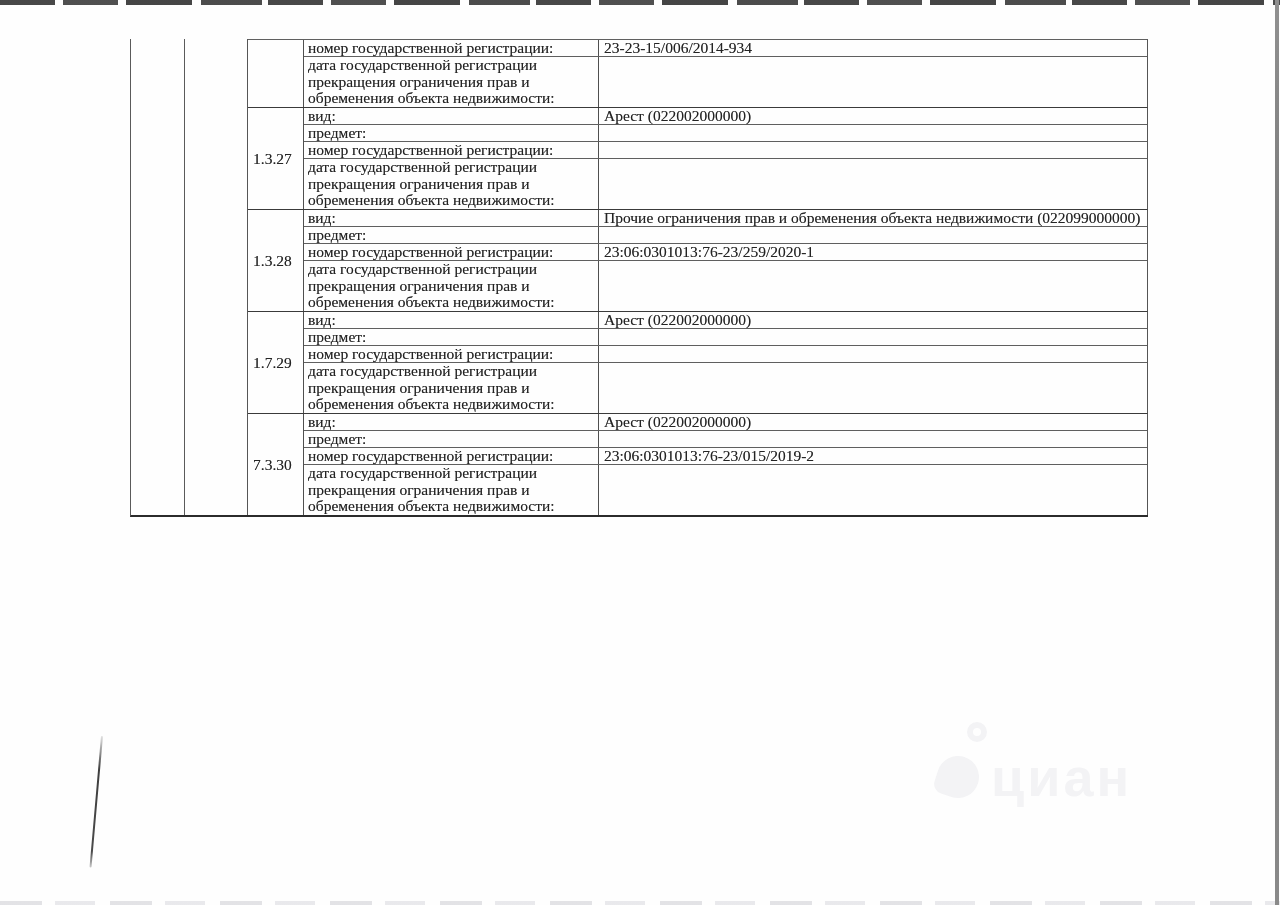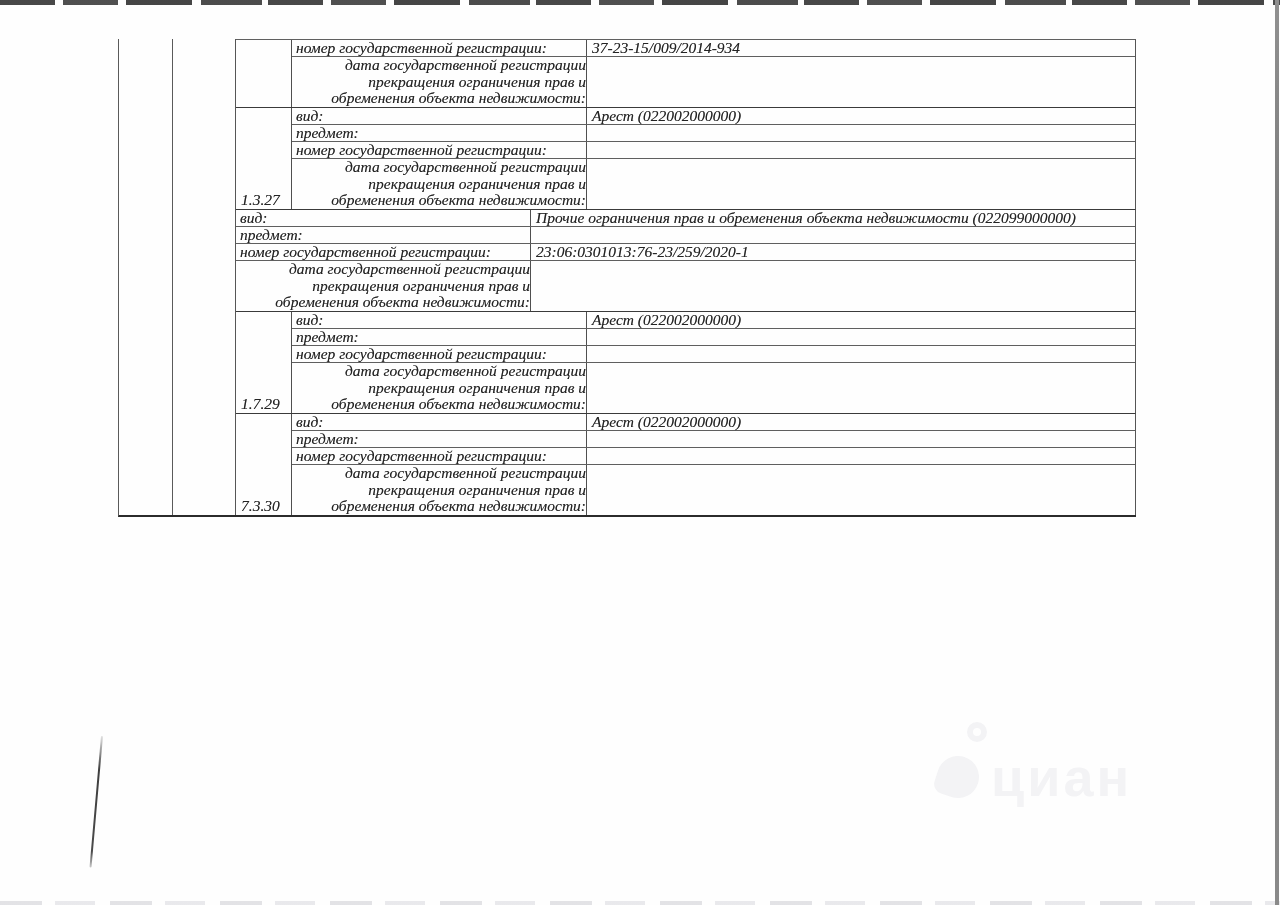--- a/index.html
+++ b/index.html
@@ -34,50 +34,49 @@
     background: linear-gradient(180deg, #919191, #6f6f6f 40%, #7e7e7e 75%, #8a8a8a);
   }
   .artifact-line {
     position: absolute; left: 101px; top: 736px; width: 2px; height: 132px;
     background: linear-gradient(180deg, rgba(70,70,70,.15), #3e3e3e 25%, #4a4a4a 88%, rgba(80,80,80,.3));
     transform: rotate(5deg); transform-origin: top center; border-radius: 1px;
   }
 
   
   .registry-table {
-    position: absolute; left: 118px; top: 39px; width: 1018px;
+    position: absolute; left: 130px; top: 39px; width: 1018px;
     border-left: 1.2px solid #5a5a5a;
     border-bottom: 2.4px solid #2b2b2b;
     font-size: 15.5px;
     text-shadow: 0 0 .5px rgba(45,45,45,.5);
-    font-style: italic;
   }
   .block { display: flex; }
   .col-a { width: 54px; border-right: 1.2px solid #5a5a5a; }
   .col-b { width: 63px; border-right: 1.2px solid #565656; }
   .block-core {
     flex: 1; display: flex;
     border-bottom: 1.1px solid #3a3a3a;
     border-right: 1.2px solid #555;
   }
   .block:first-child .block-core { border-top: 1px solid #606060; }
   .block:last-child .block-core { border-bottom: none; }
   .col-num {
     width: 56px; border-right: 1.1px solid #4f4f4f;
-    display: flex; align-items: flex-end; padding-left: 5px;
+    display: flex; align-items: center; padding-left: 5px;
   }
   .rows { flex: 1; }
   .row { display: flex; height: 17px; border-bottom: 1px solid #5f5f5f; }
   .row.multi { height: 50px; border-bottom: none; }
   .cell-label {
     width: 295px; border-right: 1.1px solid #4f4f4f;
     padding-left: 4px; line-height: 16px; overflow: hidden;
     white-space: nowrap;
   }
-  .row.multi .cell-label { white-space: normal; line-height: 16.6px; text-align: right; }
+  .row.multi .cell-label { white-space: normal; line-height: 16.6px; }
   .cell-value { flex: 1; padding-left: 5px; line-height: 16px; white-space: nowrap; }
 
   
   .watermark { position: absolute; left: 933px; top: 714px; width: 240px; height: 100px; color: #f3f3f5; }
   .wm-circle {
     position: absolute; left: 34px; top: 8px; width: 20px; height: 20px;
     border: 6px solid #f3f3f5; border-radius: 50%;
   }
   .wm-pin {
     position: absolute; left: 4px; top: 42px; width: 42px; height: 42px;
@@ -98,21 +97,21 @@
 <div class="registry-table">
 
   <div class="block">
     <div class="col-a"></div>
     <div class="col-b"></div>
     <div class="block-core">
       <div class="col-num"></div>
       <div class="rows">
         <div class="row">
           <div class="cell-label">номер государственной регистрации:</div>
-          <div class="cell-value">37-23-15/009/2014-934</div>
+          <div class="cell-value">23-23-15/006/2014-934</div>
         </div>
         <div class="row multi">
           <div class="cell-label">дата государственной регистрации прекращения ограничения прав и обременения объекта недвижимости:</div>
           <div class="cell-value"></div>
         </div>
       </div>
     </div>
   </div>
 
   <div class="block">
@@ -139,20 +138,23 @@
           <div class="cell-value"></div>
         </div>
       </div>
     </div>
   </div>
 
   <div class="block">
     <div class="col-a"></div>
     <div class="col-b"></div>
     <div class="block-core">
+      <div class="col-num">
+        <span>1.3.28</span>
+      </div>
       <div class="rows">
         <div class="row">
           <div class="cell-label">вид:</div>
           <div class="cell-value">Прочие ограничения прав и обременения объекта недвижимости (022099000000)</div>
         </div>
         <div class="row">
           <div class="cell-label">предмет:</div>
           <div class="cell-value"></div>
         </div>
         <div class="row">
@@ -205,20 +207,21 @@
         <div class="row">
           <div class="cell-label">вид:</div>
           <div class="cell-value">Арест (022002000000)</div>
         </div>
         <div class="row">
           <div class="cell-label">предмет:</div>
           <div class="cell-value"></div>
         </div>
         <div class="row">
           <div class="cell-label">номер государственной регистрации:</div>
+          <div class="cell-value">23:06:0301013:76-23/015/2019-2</div>
         </div>
         <div class="row multi">
           <div class="cell-label">дата государственной регистрации прекращения ограничения прав и обременения объекта недвижимости:</div>
           <div class="cell-value"></div>
         </div>
       </div>
     </div>
   </div>
 
 </div>

